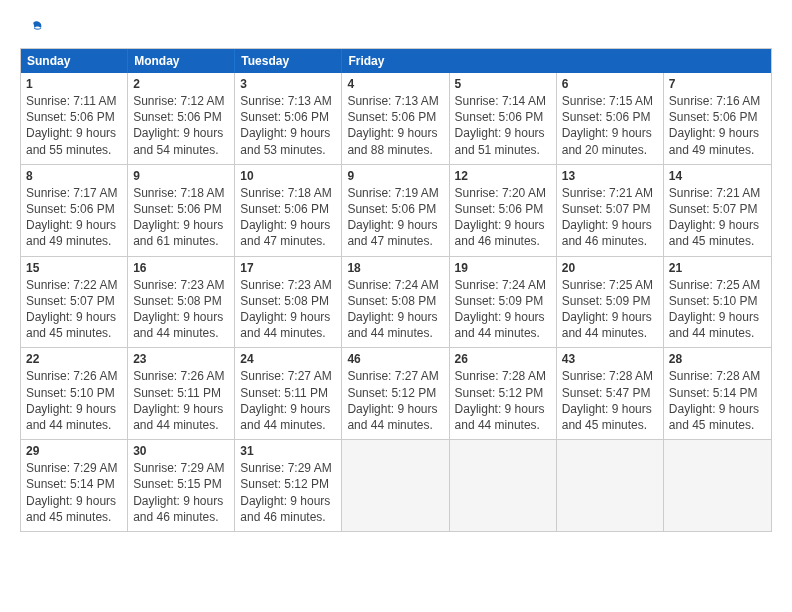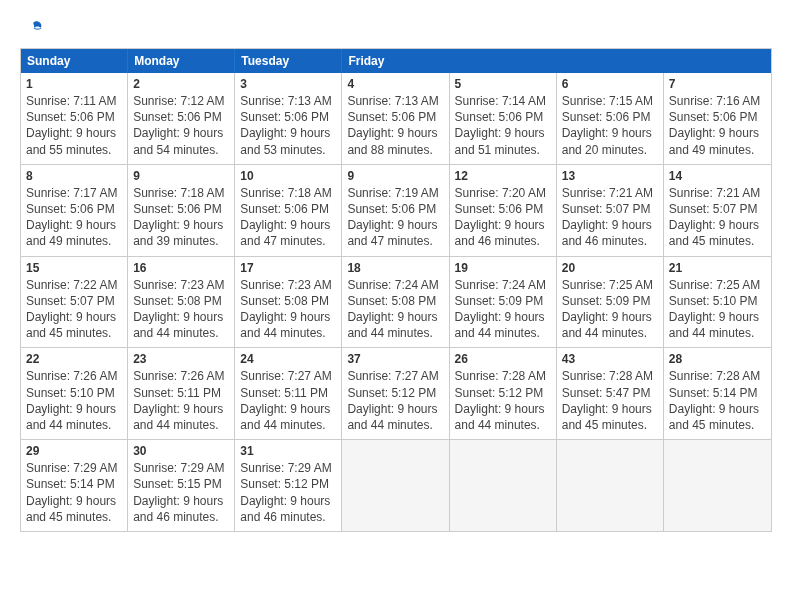--- a/index.html
+++ b/index.html
@@ -172,21 +172,21 @@
             <div class="cell-text"><span>Sunrise: 7:16 AM</span><br><span>Sunset: 5:06 PM</span><br><span>Daylight: 9 hours</span><br><span>and 49 minutes.</span></div>
           </div>
         </div>
         <div class="cal-row">
           <div class="cal-cell">
             <span class="day-num">8</span>
             <div class="cell-text"><span>Sunrise: 7:17 AM</span><br><span>Sunset: 5:06 PM</span><br><span>Daylight: 9 hours</span><br><span>and 49 minutes.</span></div>
           </div>
           <div class="cal-cell">
             <span class="day-num">9</span>
-            <div class="cell-text"><span>Sunrise: 7:18 AM</span><br><span>Sunset: 5:06 PM</span><br><span>Daylight: 9 hours</span><br><span>and 39 minutes.</span></div>
+            <div class="cell-text"><span>Sunrise: 7:18 AM</span><br><span>Sunset: 5:06 PM</span><br><span>Daylight: 9 hours</span><br><span>and 61 minutes.</span></div>
           </div>
           <div class="cal-cell">
             <span class="day-num">10</span>
             <div class="cell-text"><span>Sunrise: 7:18 AM</span><br><span>Sunset: 5:06 PM</span><br><span>Daylight: 9 hours</span><br><span>and 47 minutes.</span></div>
           </div>
           <div class="cal-cell">
             <span class="day-num">9</span>
             <div class="cell-text"><span>Sunrise: 7:19 AM</span><br><span>Sunset: 5:06 PM</span><br><span>Daylight: 9 hours</span><br><span>and 47 minutes.</span></div>
           </div>
           <div class="cal-cell">
@@ -239,21 +239,21 @@
           </div>
           <div class="cal-cell">
             <span class="day-num">23</span>
             <div class="cell-text"><span>Sunrise: 7:26 AM</span><br><span>Sunset: 5:11 PM</span><br><span>Daylight: 9 hours</span><br><span>and 44 minutes.</span></div>
           </div>
           <div class="cal-cell">
             <span class="day-num">24</span>
             <div class="cell-text"><span>Sunrise: 7:27 AM</span><br><span>Sunset: 5:11 PM</span><br><span>Daylight: 9 hours</span><br><span>and 44 minutes.</span></div>
           </div>
           <div class="cal-cell">
-            <span class="day-num">37</span>
+            <span class="day-num">46</span>
             <div class="cell-text"><span>Sunrise: 7:27 AM</span><br><span>Sunset: 5:12 PM</span><br><span>Daylight: 9 hours</span><br><span>and 44 minutes.</span></div>
           </div>
           <div class="cal-cell">
             <span class="day-num">26</span>
             <div class="cell-text"><span>Sunrise: 7:28 AM</span><br><span>Sunset: 5:12 PM</span><br><span>Daylight: 9 hours</span><br><span>and 44 minutes.</span></div>
           </div>
           <div class="cal-cell">
             <span class="day-num">43</span>
             <div class="cell-text"><span>Sunrise: 7:28 AM</span><br><span>Sunset: 5:47 PM</span><br><span>Daylight: 9 hours</span><br><span>and 45 minutes.</span></div>
           </div>

